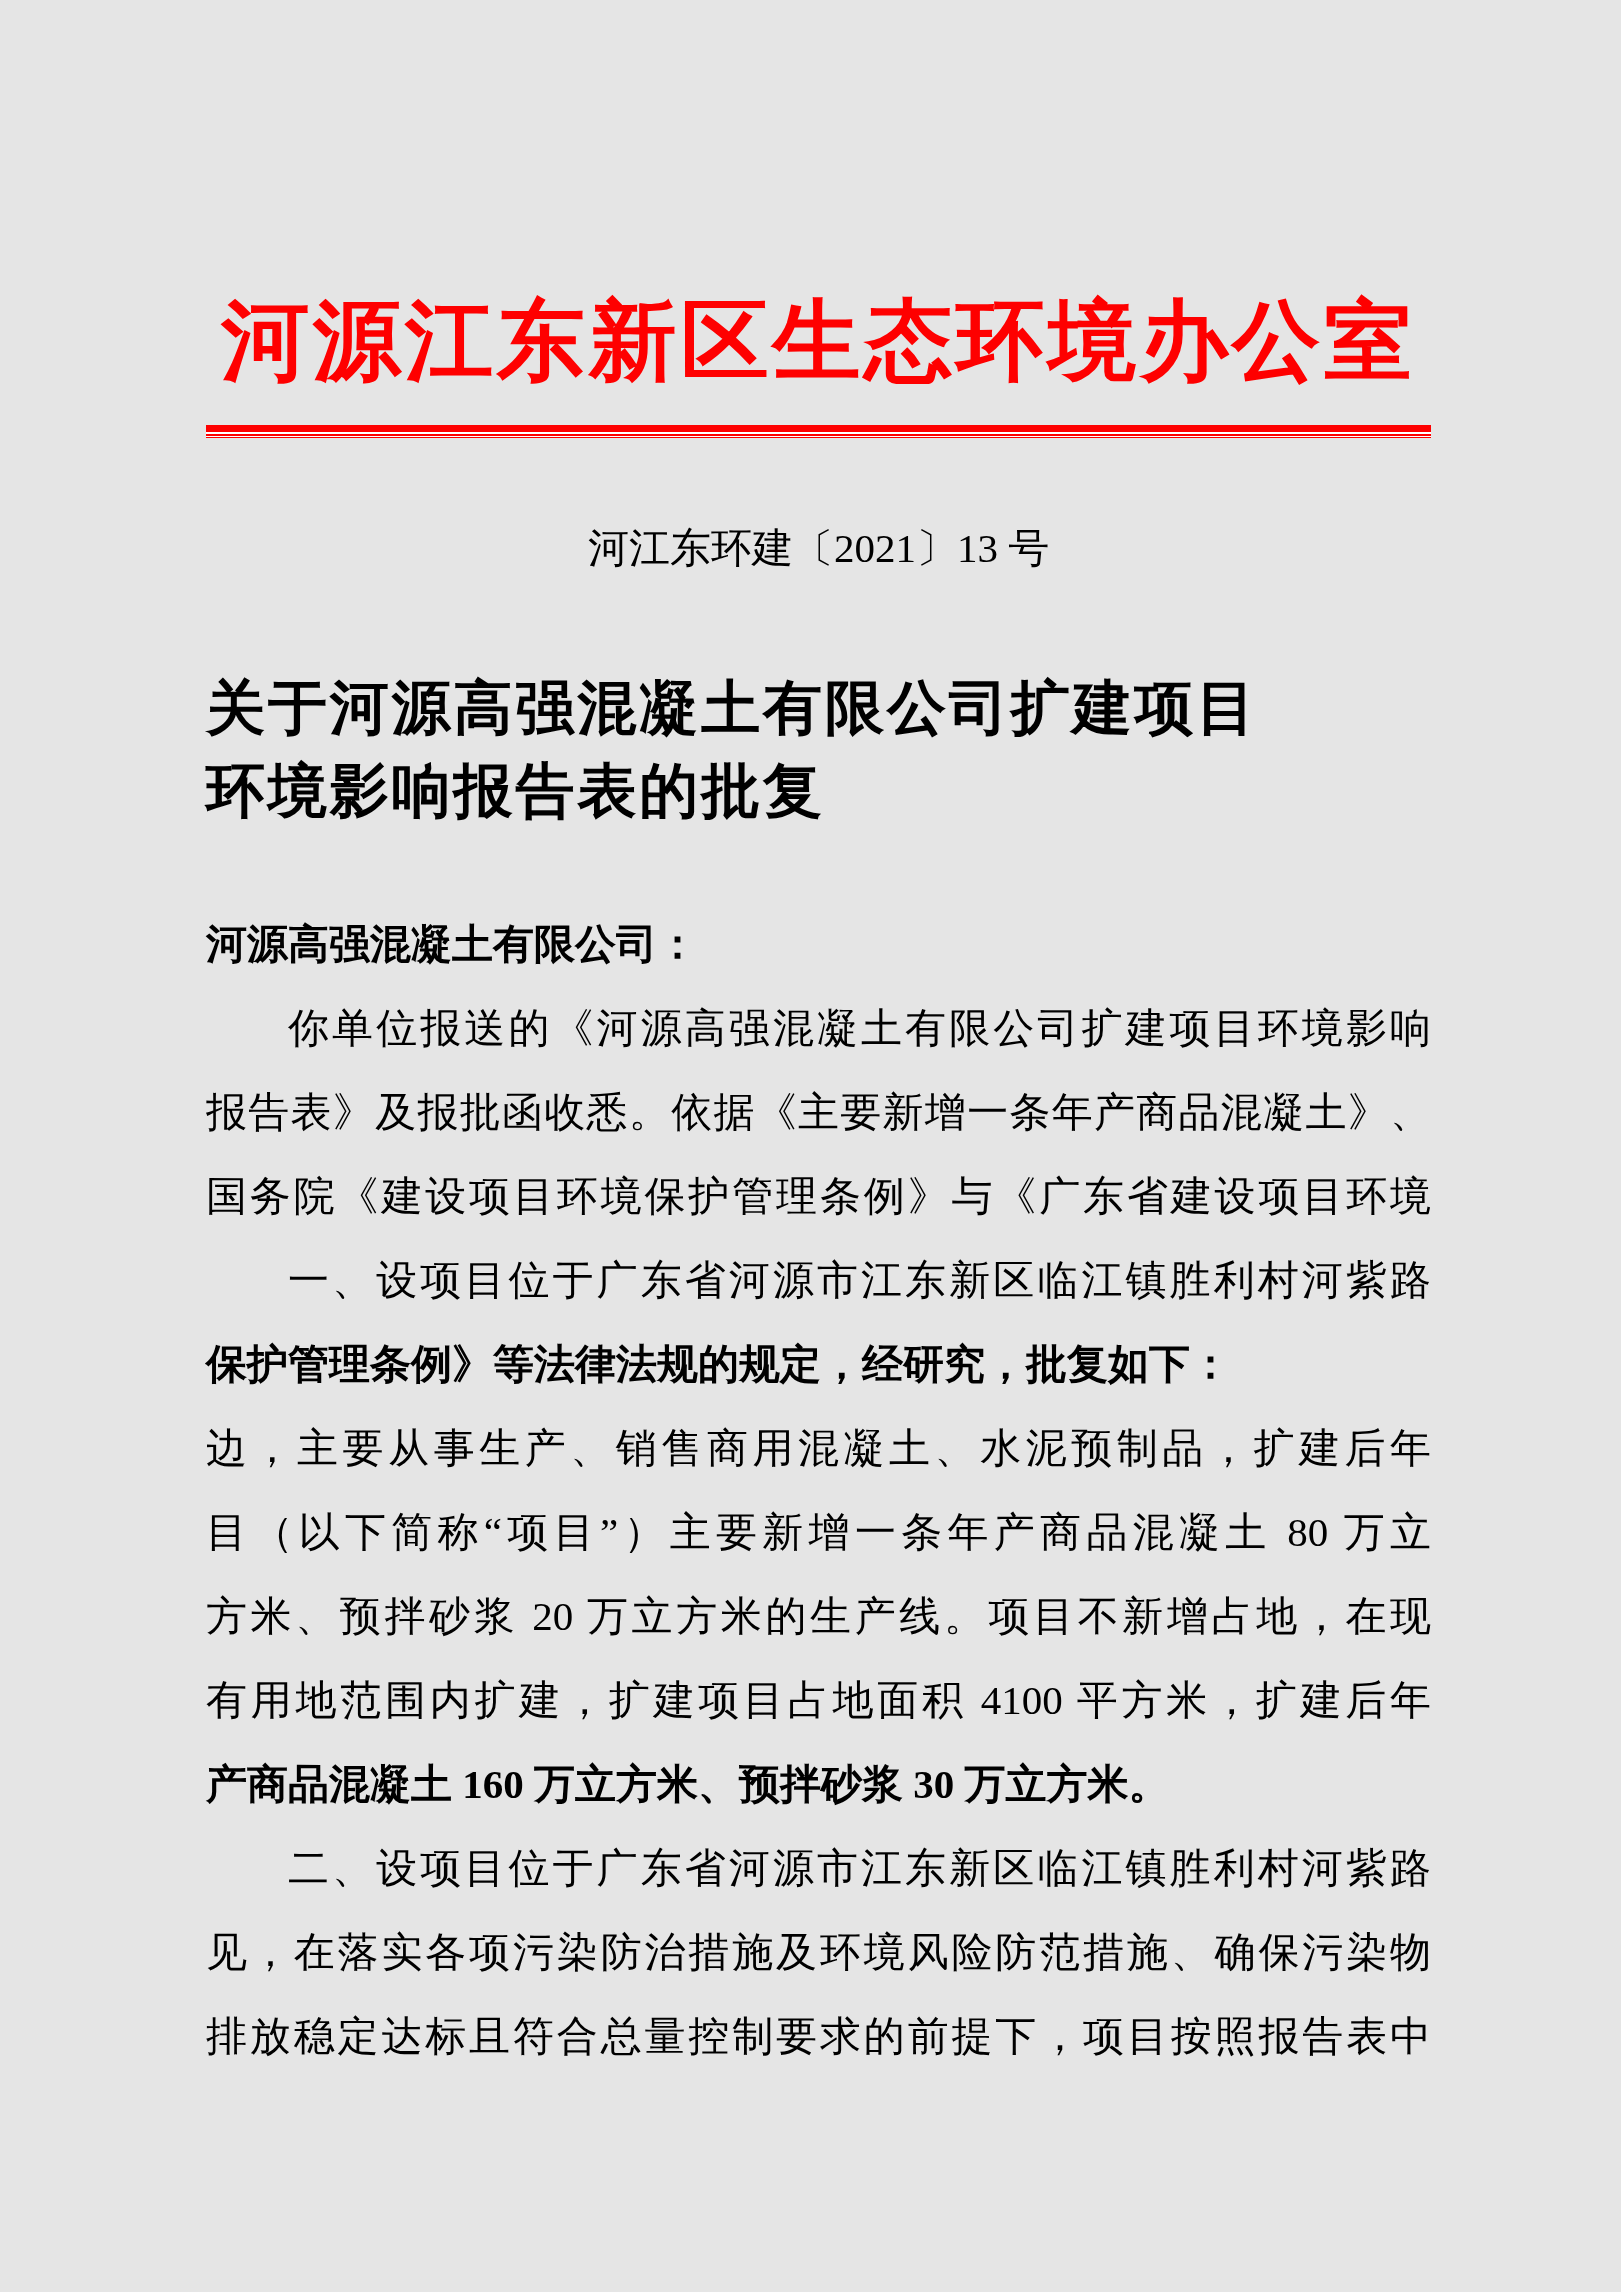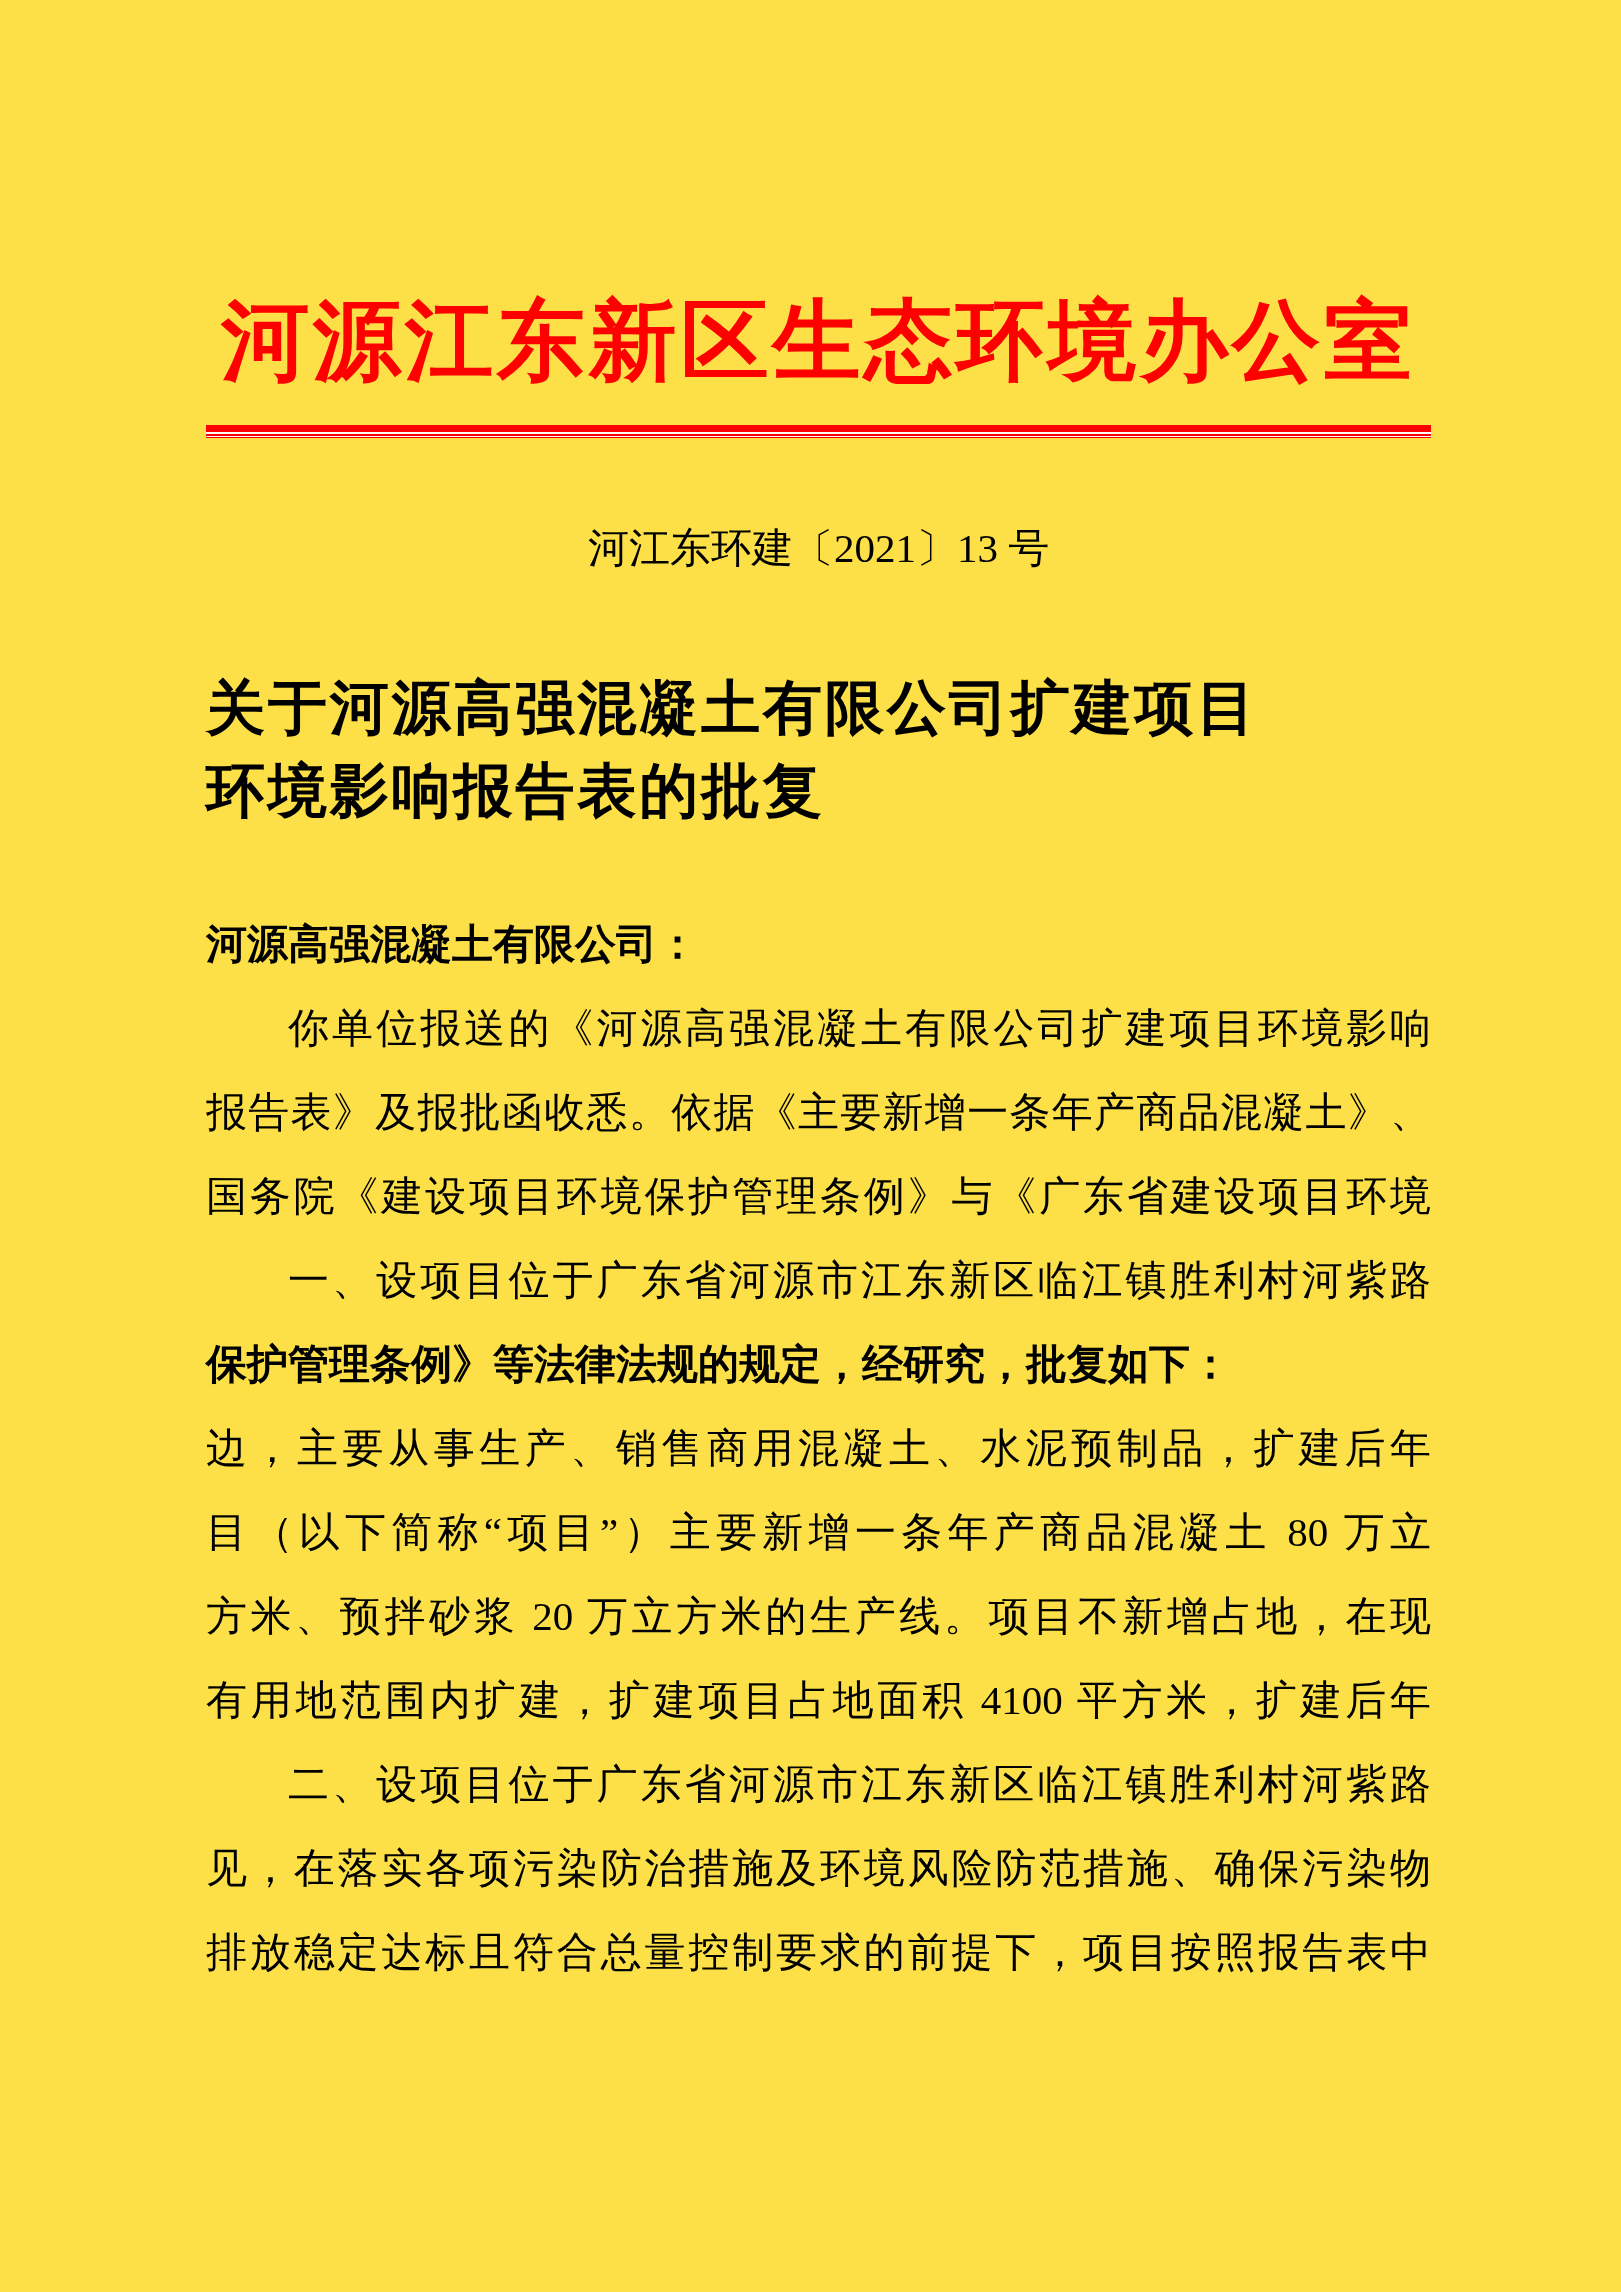--- a/index.html
+++ b/index.html
@@ -5,21 +5,21 @@
   :root { --red: #fe0000; --ink: #000000; }
   * { margin: 0; padding: 0; box-sizing: border-box; }
   html, body { background: #ffffff; }
   body {
     width: 1621px; height: 2293px;
     font-family: "Liberation Serif", "DejaVu Serif", serif;
     color: var(--ink);
   }
   .page {
     width: 1621px; height: 2293px;
-    background: #fde047;
+    background: #e5e5e5;
     padding: 294px 190px 0 206px;
     overflow: hidden;
   }
   .office-name {
     font-family: "Liberation Sans", "DejaVu Sans", sans-serif;
     font-weight: 700;
     font-size: 88px;
     line-height: 94px;
     letter-spacing: 3.9px;
     text-align: center;
@@ -86,19 +86,20 @@
       <div class="bline short">河源高强混凝土有限公司：</div>
       <div class="bline indent">你单位报送的《河源高强混凝土有限公司扩建项目环境影响</div>
       <div class="bline">报告表》及报批函收悉。依据《主要新增一条年产商品混凝土》、</div>
       <div class="bline">国务院《建设项目环境保护管理条例》与《广东省建设项目环境</div>
       <div class="bline indent">一、设项目位于广东省河源市江东新区临江镇胜利村河紫路</div>
       <div class="bline short">保护管理条例》等法律法规的规定，经研究，批复如下：</div>
       <div class="bline">边，主要从事生产、销售商用混凝土、水泥预制品，扩建后年</div>
       <div class="bline">目（以下简称“项目”）主要新增一条年产商品混凝土 80 万立</div>
       <div class="bline">方米、预拌砂浆 20 万立方米的生产线。项目不新增占地，在现</div>
       <div class="bline">有用地范围内扩建，扩建项目占地面积 4100 平方米，扩建后年</div>
+      <div class="bline short">产商品混凝土 160 万立方米、预拌砂浆 30 万立方米。</div>
       <div class="bline indent">二、设项目位于广东省河源市江东新区临江镇胜利村河紫路</div>
       <div class="bline">见，在落实各项污染防治措施及环境风险防范措施、确保污染物</div>
       <div class="bline">排放稳定达标且符合总量控制要求的前提下，项目按照报告表中</div>
     </div>
 
 </div>
 
 
 </body></html>

